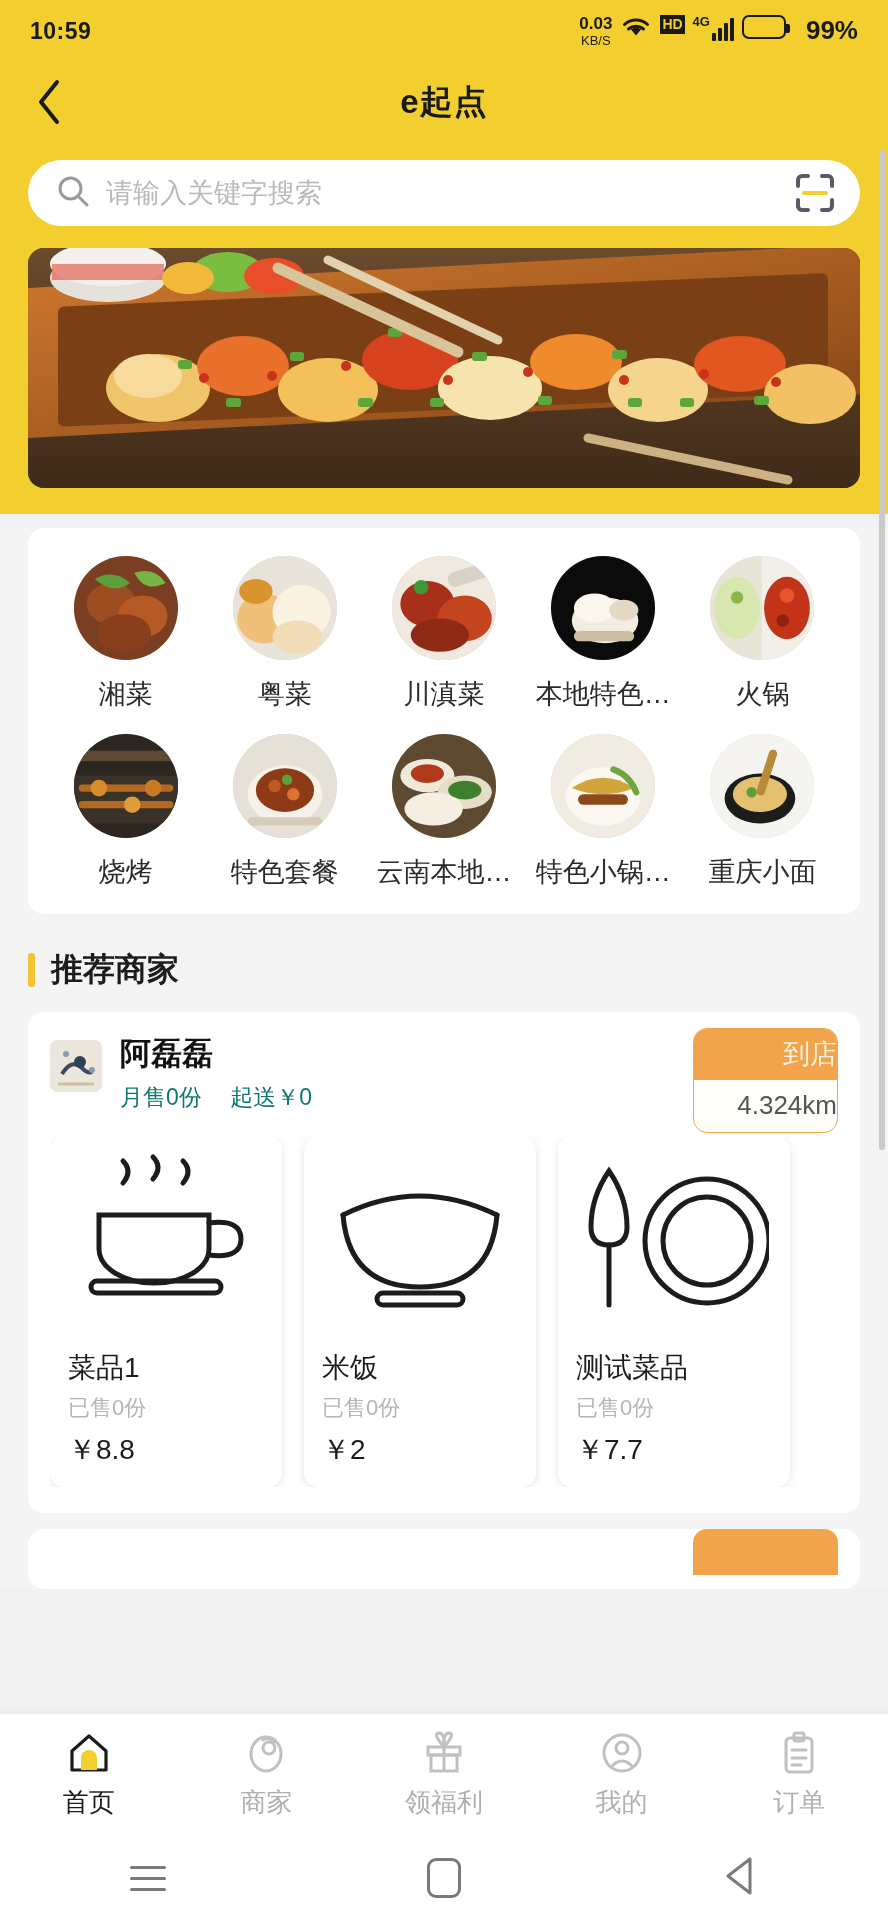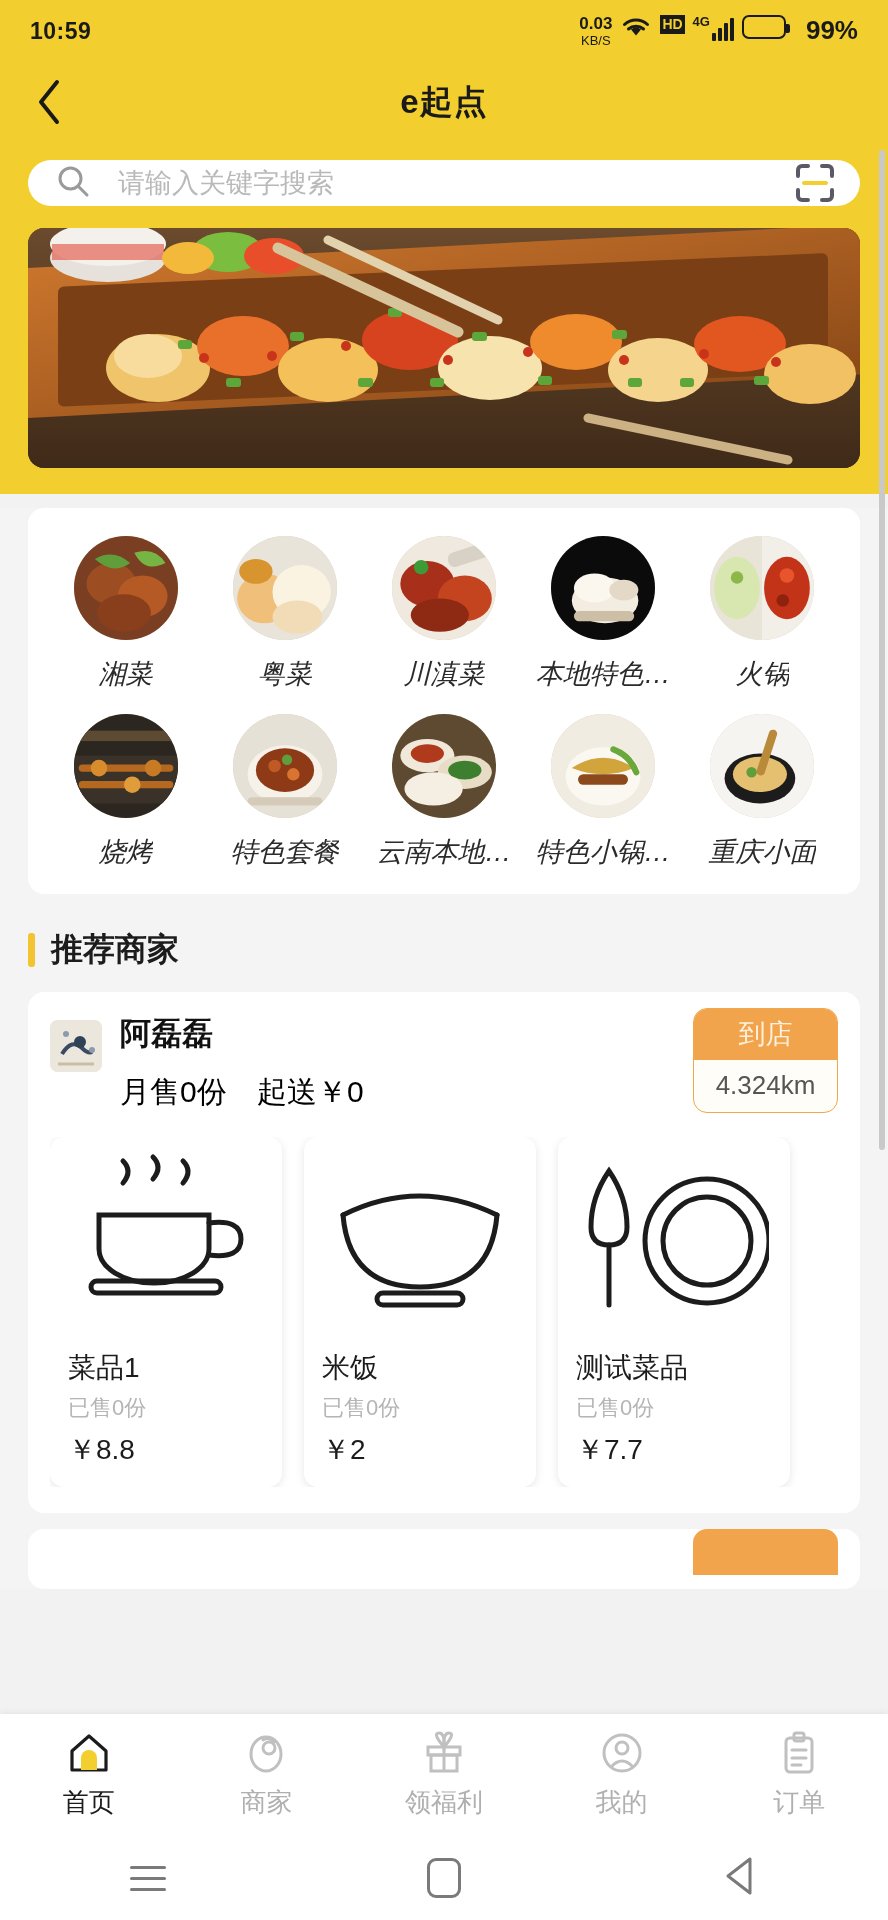--- a/index.html
+++ b/index.html
@@ -47,22 +47,22 @@
     display:flex; align-items:center; justify-content:center;
   }
   .back-btn { position:absolute; left:26px; top:50%; transform:translateY(-50%);
     width:46px;height:46px; display:flex;align-items:center;justify-content:center; }
   .back-btn svg { display:block; }
   .app-title { font-size:33px; font-weight:700; color:#1a1a1a; letter-spacing:1px; }
 
   
   .hero { background:#f2cf2e; padding:18px 28px 26px; }
   .searchbar {
-    height:46px; background:#fff; border-radius:33px;
-    display:flex; align-items:center; padding:0 24px 0 28px; gap:28px;
+    height:66px; background:#fff; border-radius:33px;
+    display:flex; align-items:center; padding:0 24px 0 28px; gap:16px;
   }
   .search-input {
     flex:1; border:none; outline:none; background:transparent;
     font-family:inherit; font-size:27px; color:#333;
   }
   .search-input::placeholder { color:#b9b9b9; }
   .scan-icon { width:42px;height:42px; flex:0 0 auto; }
 
   .banner {
     margin-top:22px; height:240px; border-radius:16px; overflow:hidden;
@@ -80,46 +80,46 @@
   .cat-row { display:flex; }
   .cat-row + .cat-row { margin-top:22px; }
   .cat-item { flex:1 1 0; min-width:0; display:flex; flex-direction:column; align-items:center; }
   .cat-img {
     width:104px;height:104px;border-radius:50%;overflow:hidden;position:relative;
     background:#d8c7b0;
   }
   .cat-img svg{position:absolute;inset:0;width:100%;height:100%;display:block;}
   .cat-label {
     margin-top:16px; font-size:27px; color:#2b2b2b; white-space:nowrap;
-    overflow:hidden; text-overflow:ellipsis; max-width:100%; text-align:center;font-style:italic;
+    overflow:hidden; text-overflow:ellipsis; max-width:100%; text-align:center;
   }
 
   
   .sec-head { display:flex; align-items:center; gap:16px; padding:34px 28px 0; }
   .sec-bar { width:7px; height:34px; background:#f2c431; border-radius:3px; }
   .sec-title { font-size:32px; font-weight:700; color:#1c1c1c; }
 
   
   .merchant {
     background:#fff; margin:20px 28px 0; border-radius:16px; padding:24px 22px 26px;
     position:relative;
   }
   .m-top { display:flex; align-items:flex-start; }
   .m-logo { width:52px;height:52px;border-radius:8px;overflow:hidden;flex:0 0 auto;
     background:#ede8df; position:relative; margin-top:4px;}
   .m-logo svg{position:absolute;inset:0;width:100%;height:100%;}
   .m-info { margin-left:18px; }
   .m-name { font-size:31px; font-weight:700; color:#111; line-height:1.15; }
-  .m-sub { margin-top:20px; font-size:30px; color:#000000; }
+  .m-sub { margin-top:10px; font-size:23px; color:#0f766e; }
   .m-sub span + span { margin-left:22px; }
 
   .m-badge {
     position:absolute; right:22px; top:16px; width:145px;
     border:1.5px solid #f0a84a; border-radius:14px; overflow:hidden;
-    background:#fffdf7; text-align:center;
+    background:#fffdf7; text-align:right;
   }
   .badge-head { background:#f2a44c; color:#fdf1dd; font-size:27px; padding:7px 0 8px; font-weight:500;}
   .badge-val { font-size:26px; color:#555; padding:10px 0 11px; }
 
   .dishes { display:flex; gap:22px; margin-top:24px; overflow:hidden; }
   .dish {
     flex:0 0 232px; background:#fff; border-radius:14px;
     box-shadow:0 2px 10px rgba(0,0,0,.10);
     padding:0 0 18px; overflow:hidden;
   }

